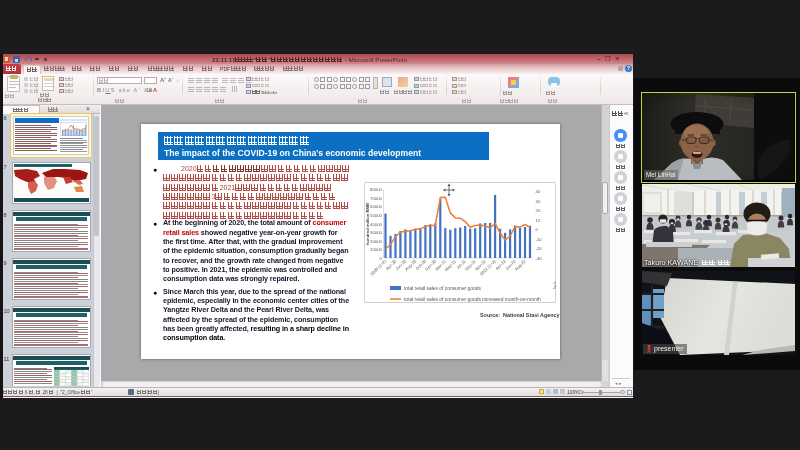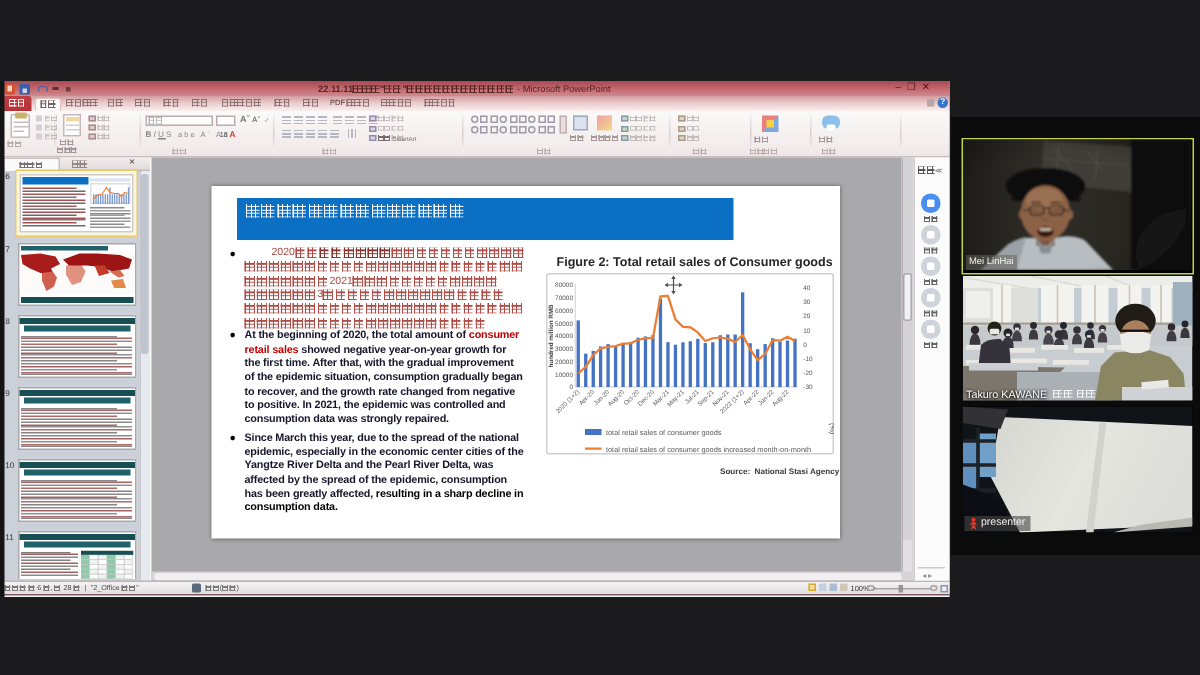--- a/index.html
+++ b/index.html
@@ -611,20 +611,21 @@
         <i></i>
         <i></i>
         <i></i>
         <i></i>
         <i></i>
         <i></i>
         <i></i>
         <i></i>
       </span>
     </div>
+<div class="t" style="left:164px;top:147.5px;font-size:8.6px;font-weight:bold;color:#fff">The impact of the COVID-19 on China's economic development</div>
 <div class="t" style="left:153px;top:166px;font-size:7px;color:#000">●</div>
 <div class="t fx" style="left:181px;top:164.5px;height:8px;font-size:7px;color:#ac443e">
       <span class="num">2020</span>
       <span class="cj" style="--s:6.6px;--g:1.5px;--h:7.1px;color:#ac443e;--o:.95;">
         <i></i>
         <i></i>
       </span>
       <span class="cj" style="--s:6.6px;--g:1.5px;--h:7.1px;color:#7c2b27;--o:.95;">
         <i></i>
         <i></i>
@@ -782,21 +783,20 @@
         <i></i>
         <i></i>
         <i></i>
         <i></i>
       </span>
     </div>
 <div class="t" style="left:153px;top:220px;font-size:7px;color:#000">●</div>
 <div class="t" style="left:153px;top:288.5px;font-size:7px;color:#000">●</div>
 <div style="position:absolute;left:163px;width:200px;font-weight:bold;font-size:7.2px;line-height:9.35px;color:#16162a;letter-spacing:-0.1px;white-space:nowrap;top:218.2px">At the beginning of 2020, the total amount of <span style="color:#c00000">consumer<br>retail sales</span> showed negative year-on-year growth for<br>the first time. After that, with the gradual improvement<br>of the epidemic situation, consumption gradually began<br>to recover, and the growth rate changed from negative<br>to positive. In 2021, the epidemic was controlled and<br>consumption data was strongly repaired.</div>
 <div style="position:absolute;left:163px;width:200px;font-weight:bold;font-size:7.2px;line-height:9.35px;color:#16162a;letter-spacing:-0.1px;white-space:nowrap;top:286.6px">Since March this year, due to the spread of the national<br>epidemic, especially in the economic center cities of the<br>Yangtze River Delta and the Pearl River Delta, was<br>affected by the spread of the epidemic, consumption<br>has been greatly affected, <span style="color:#000">resulting in a sharp decline in<br>consumption data.</span></div>
-<div class="t" style="left:371px;top:169px;font-size:8.4px;font-weight:bold;color:#262626">Figure 2: Total retail sales of Consumer goods</div>
 <div class="abs" style="left:364px;top:182px;width:192px;height:121px;background:#fff;border:0.7px solid #d0d0d0;border-radius:2px"></div>
 <div class="abs" style="left:364px;top:182px;width:192px;height:121px"><svg id="chart" width="192" height="121" viewBox="0 0 192 121">
 <g font-family="Liberation Sans, sans-serif" font-size="4.3" fill="#595959">
           <text x="18" y="77.6" text-anchor="end">0</text>
           <text x="18" y="69.1" text-anchor="end">10000</text>
           <text x="18" y="60.5" text-anchor="end">20000</text>
           <text x="18" y="52.0" text-anchor="end">30000</text>
           <text x="18" y="43.5" text-anchor="end">40000</text>
           <text x="18" y="35.0" text-anchor="end">50000</text>
           <text x="18" y="26.4" text-anchor="end">60000</text>

